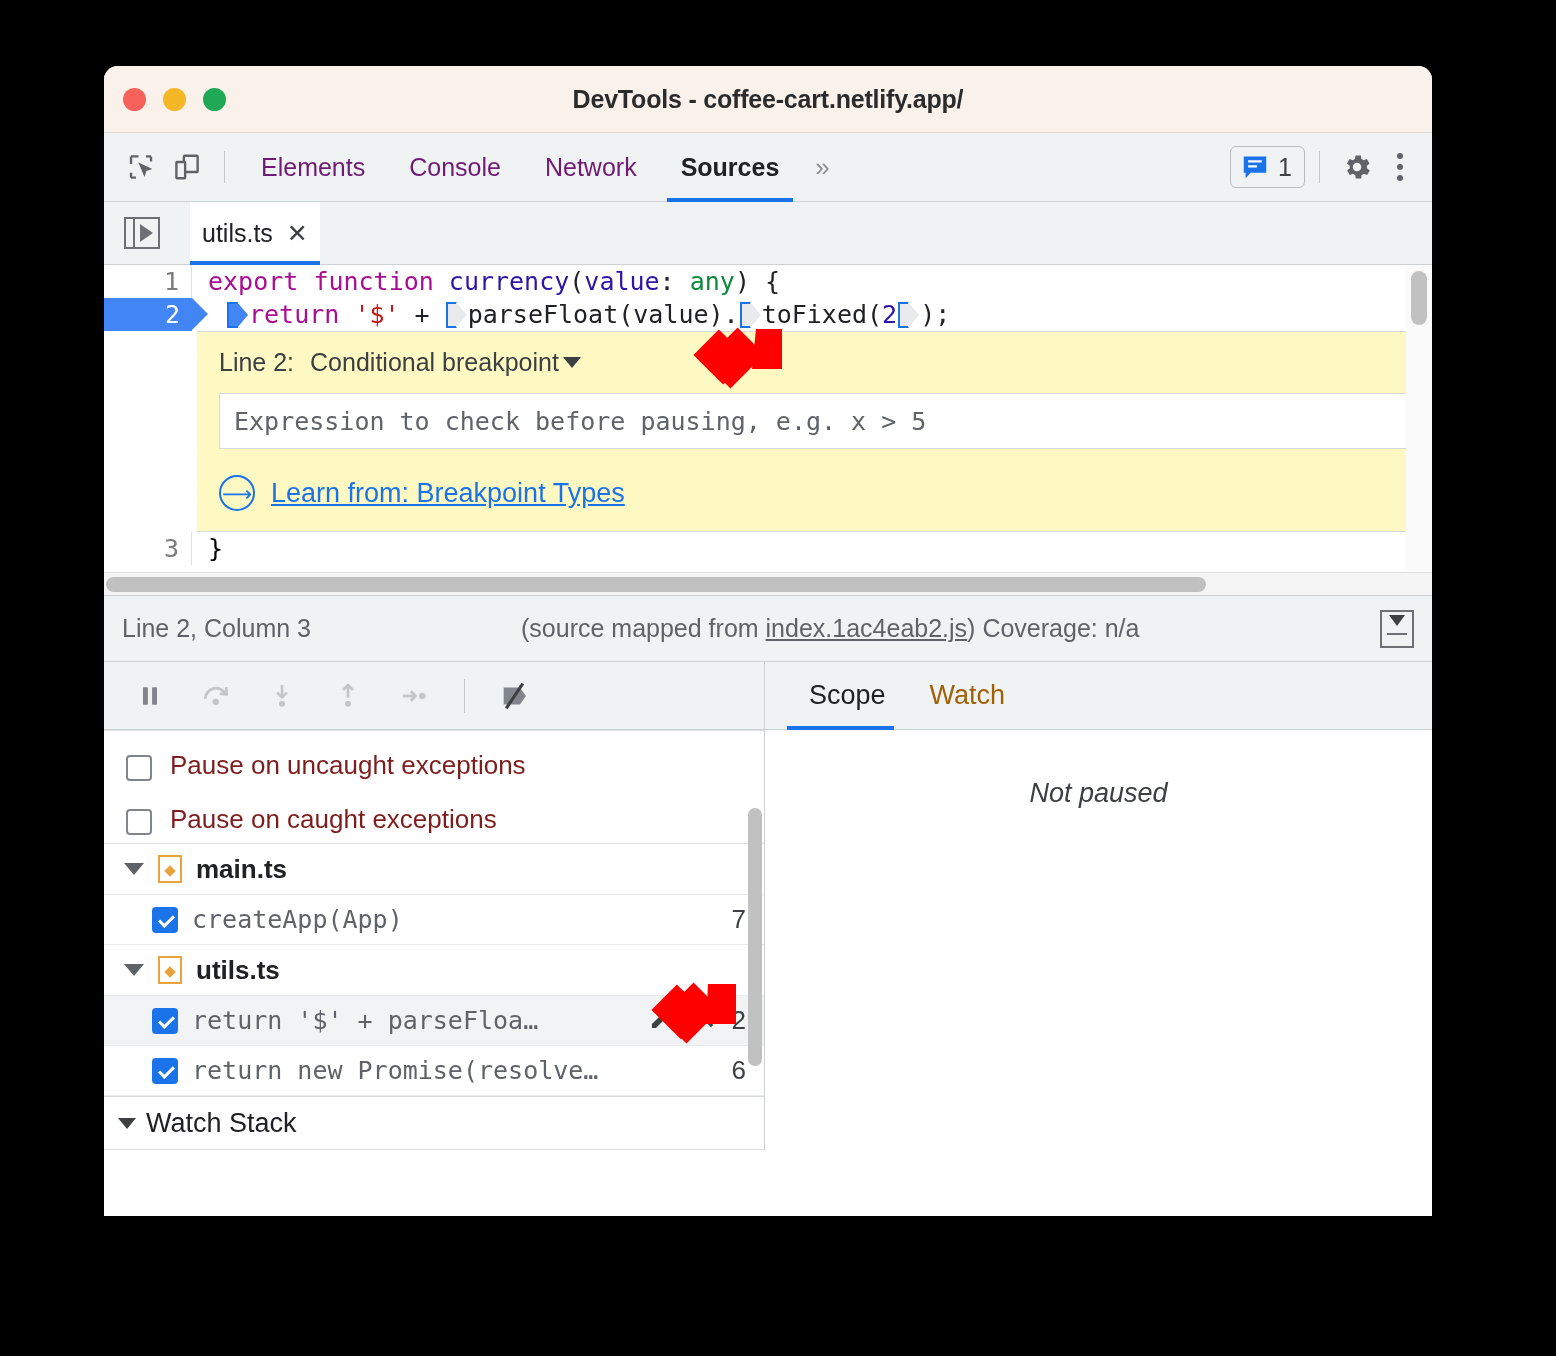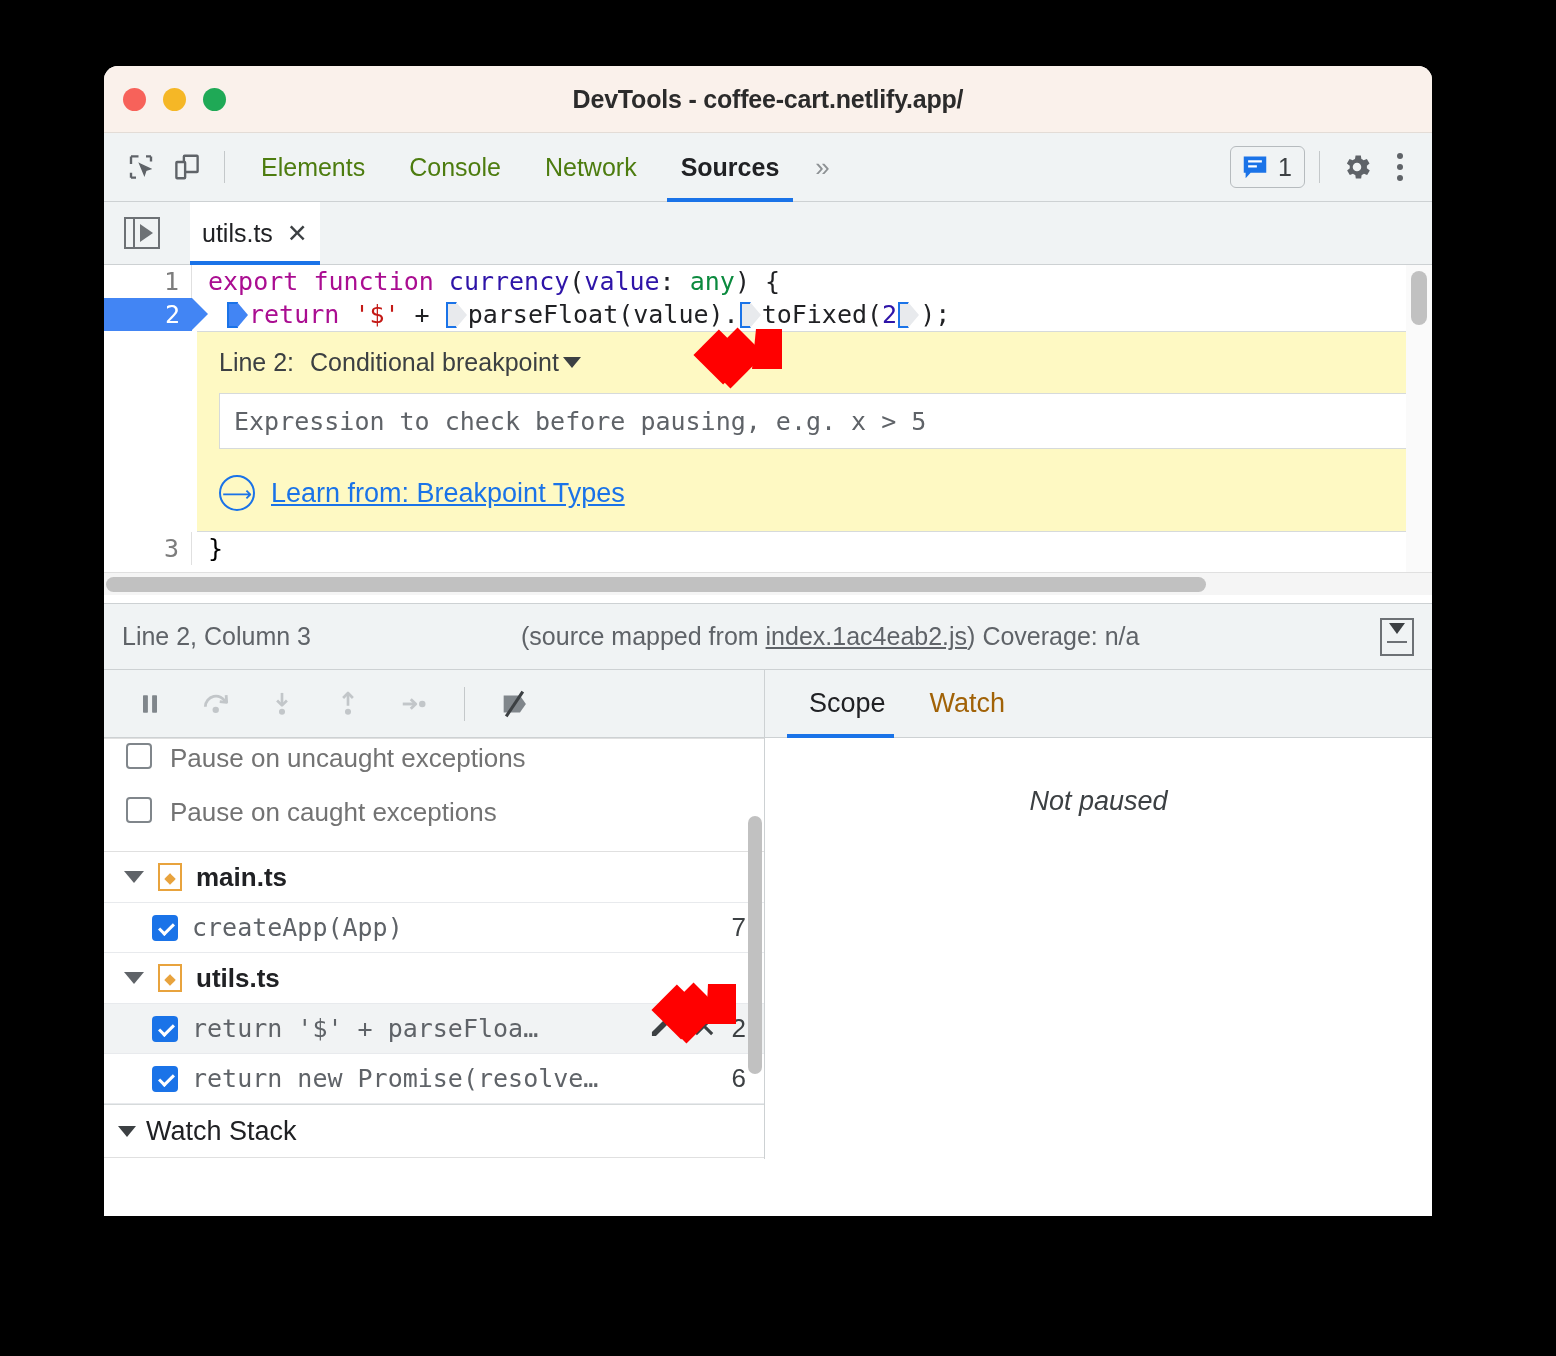--- a/index.html
+++ b/index.html
@@ -72,21 +72,21 @@
     width: 1px; height: 32px;
     background: #c4c8ca;
     margin: 0 14px;
   }
   .tabs { display: flex; align-items: center; height: 100%; }
   .tab {
     padding: 0 22px;
     height: 100%;
     display: flex; align-items: center;
     font-size: 25px;
-    color: #4d7c0f;
+    color: #701a75;
     position: relative;
   }
   .tab.active { color: #202124; font-weight: bold; }
   .tab.active::after {
     content: "";
     position: absolute;
     left: 8px; right: 8px; bottom: -1px;
     height: 4px;
     background: #1a73e8;
   }
@@ -326,21 +326,20 @@
     height: 65px;
     background: #f0f3f4;
     border-top: 1px solid #cdd1d3;
     border-bottom: 1px solid #cdd1d3;
     display: flex;
     align-items: center;
     font-size: 25px;
     color: #5f6368;
     padding: 0 18px;
     position: relative;
-    margin-top: 8px;
   }
   .st-left { }
   .st-mid { margin-left: 210px; }
   .st-mid a { color: #5f6368; text-decoration: underline; }
   .st-right-icon {
     margin-left: auto;
     width: 34px; height: 38px;
     border: 2px solid #6d7175;
     box-sizing: border-box;
     display: flex; flex-direction: column;
@@ -388,26 +387,26 @@
   }
 
   .bp-pane {
     flex: 1;
     overflow: hidden;
     position: relative;
     background: #ffffff;
   }
   .pane-top-rule { height: 1px; background: #e0e0e0; }
   .chk-row {
-    display: flex; align-items: flex-start;
+    display: flex; align-items: flex-end;
     gap: 18px;
     padding: 4px 0 4px 22px;
     height: 46px;
     font-size: 26px;
-    color: #737373;
+    color: #7f1d1d;
   }
   .cbox {
     width: 26px; height: 26px;
     border: 2px solid #80868b;
     border-radius: 4px;
     box-sizing: border-box;
     flex: 0 0 26px;
   }
   .cbox.checked {
     background: #1a73e8;

